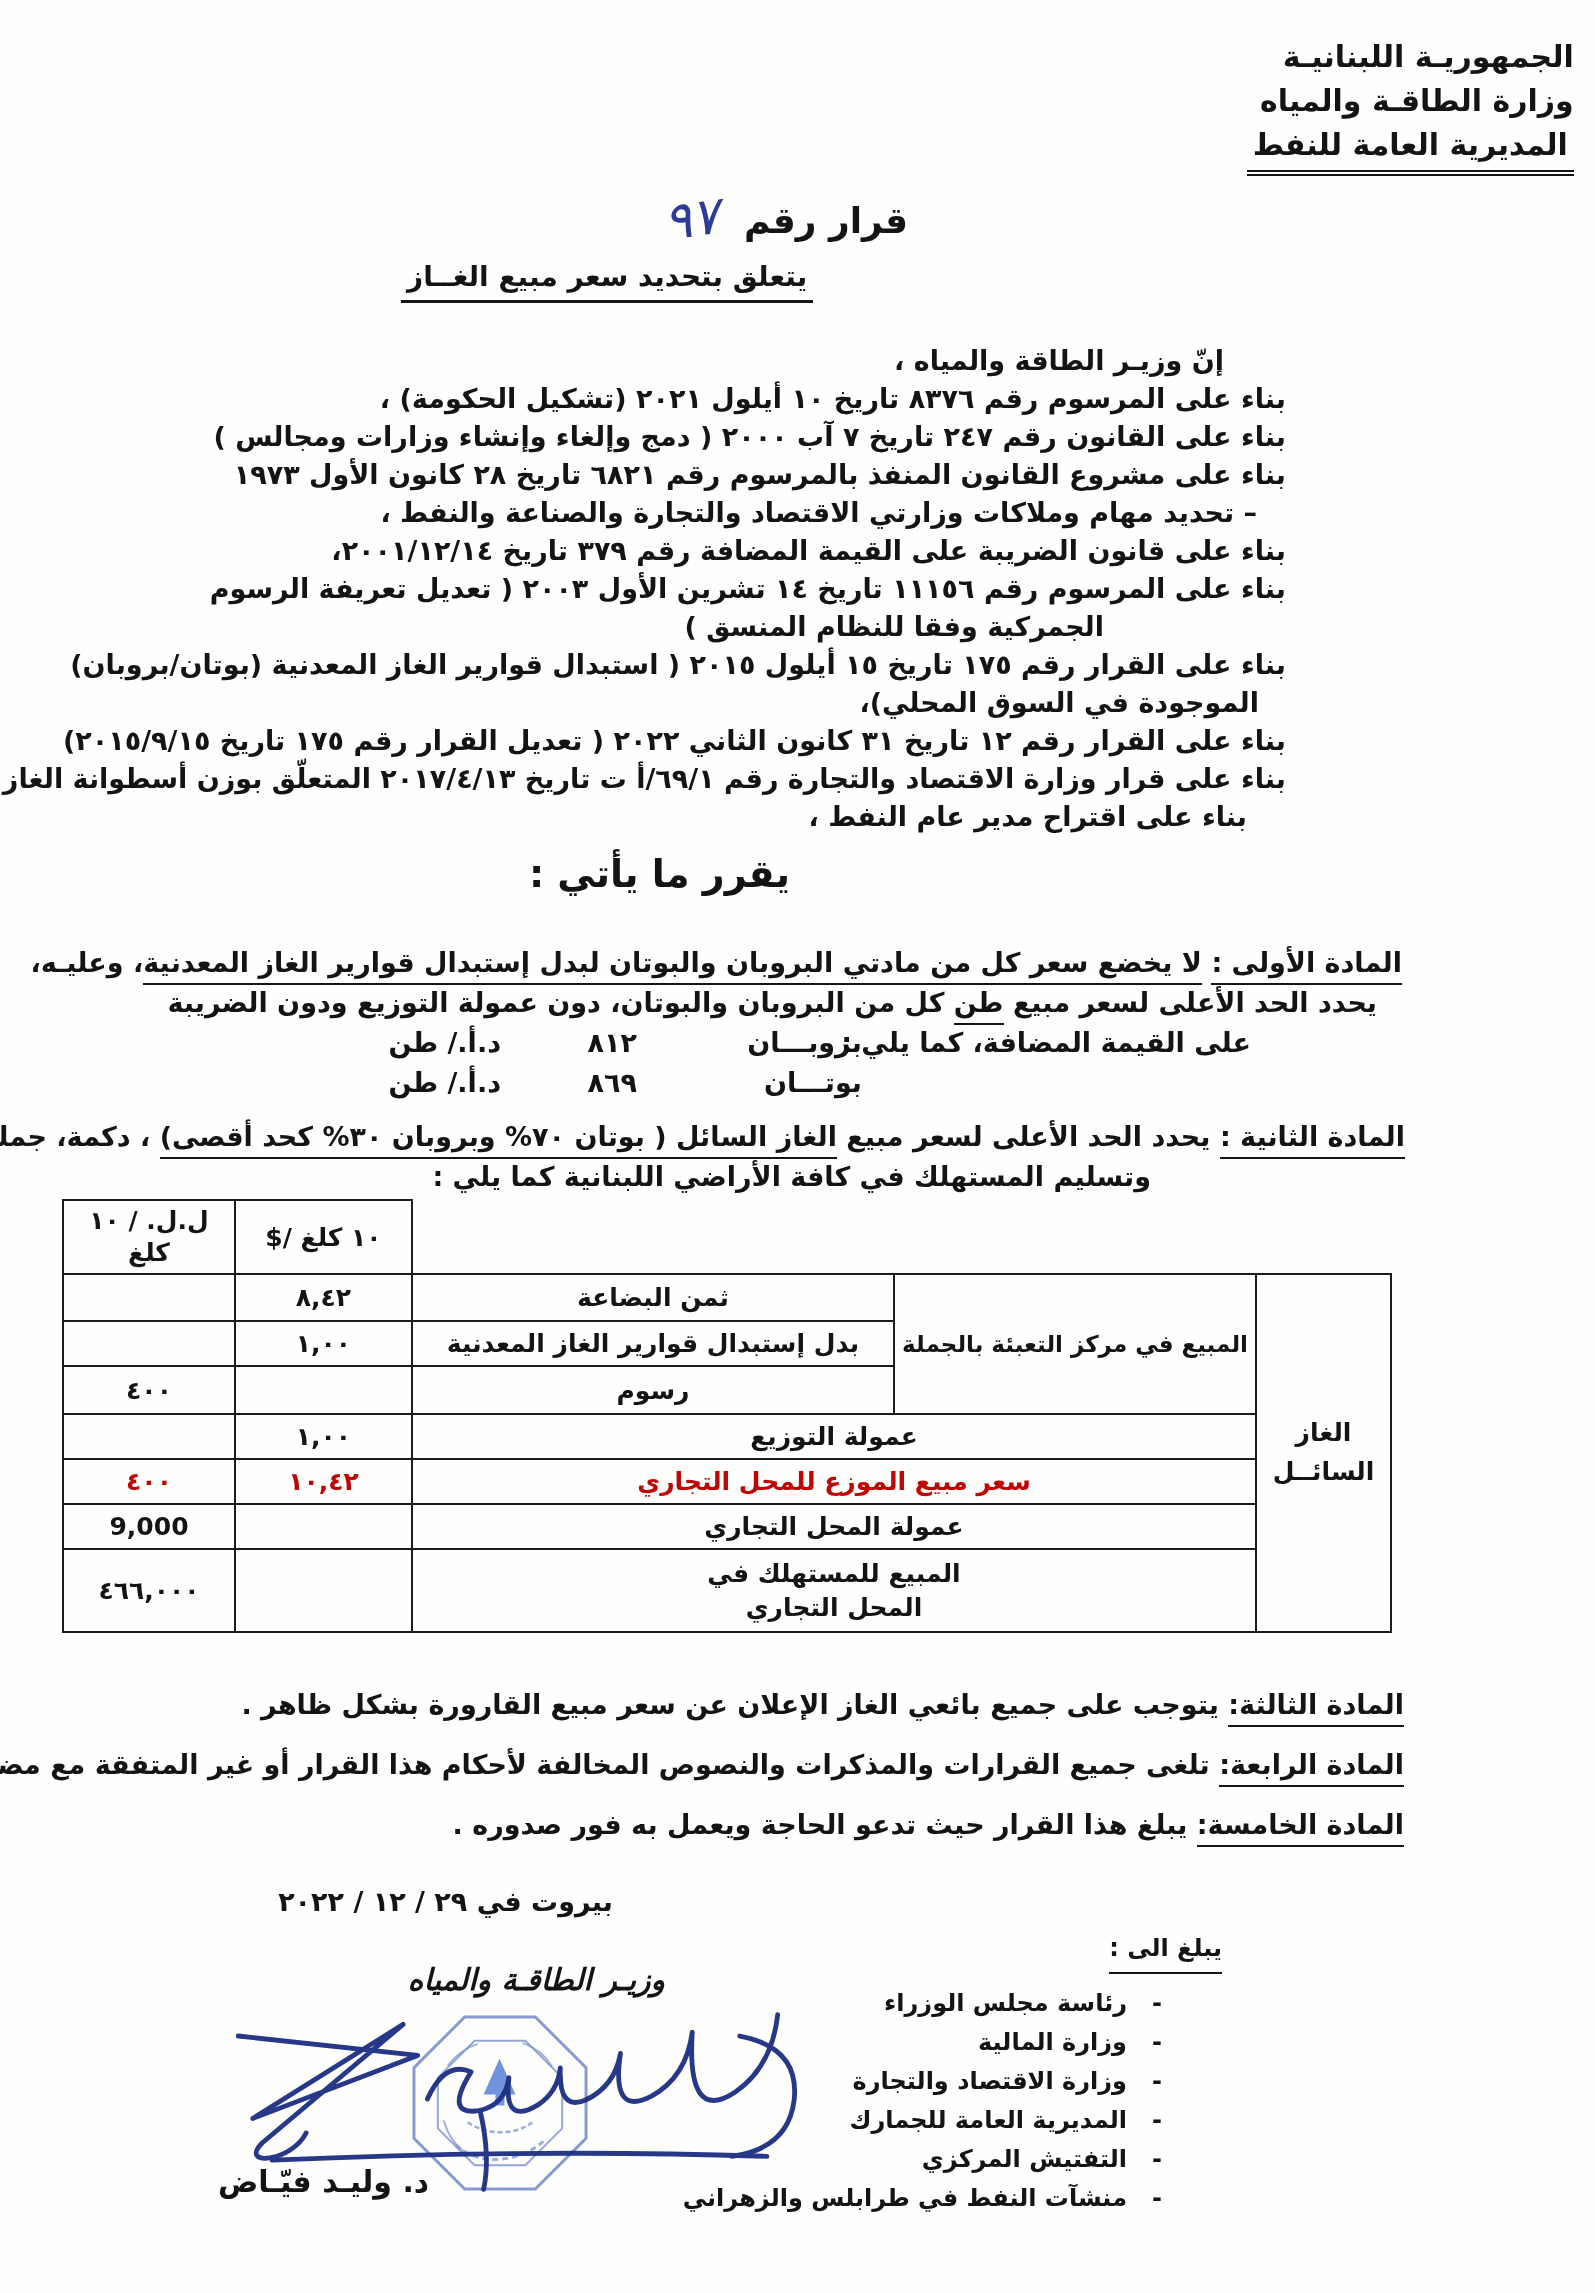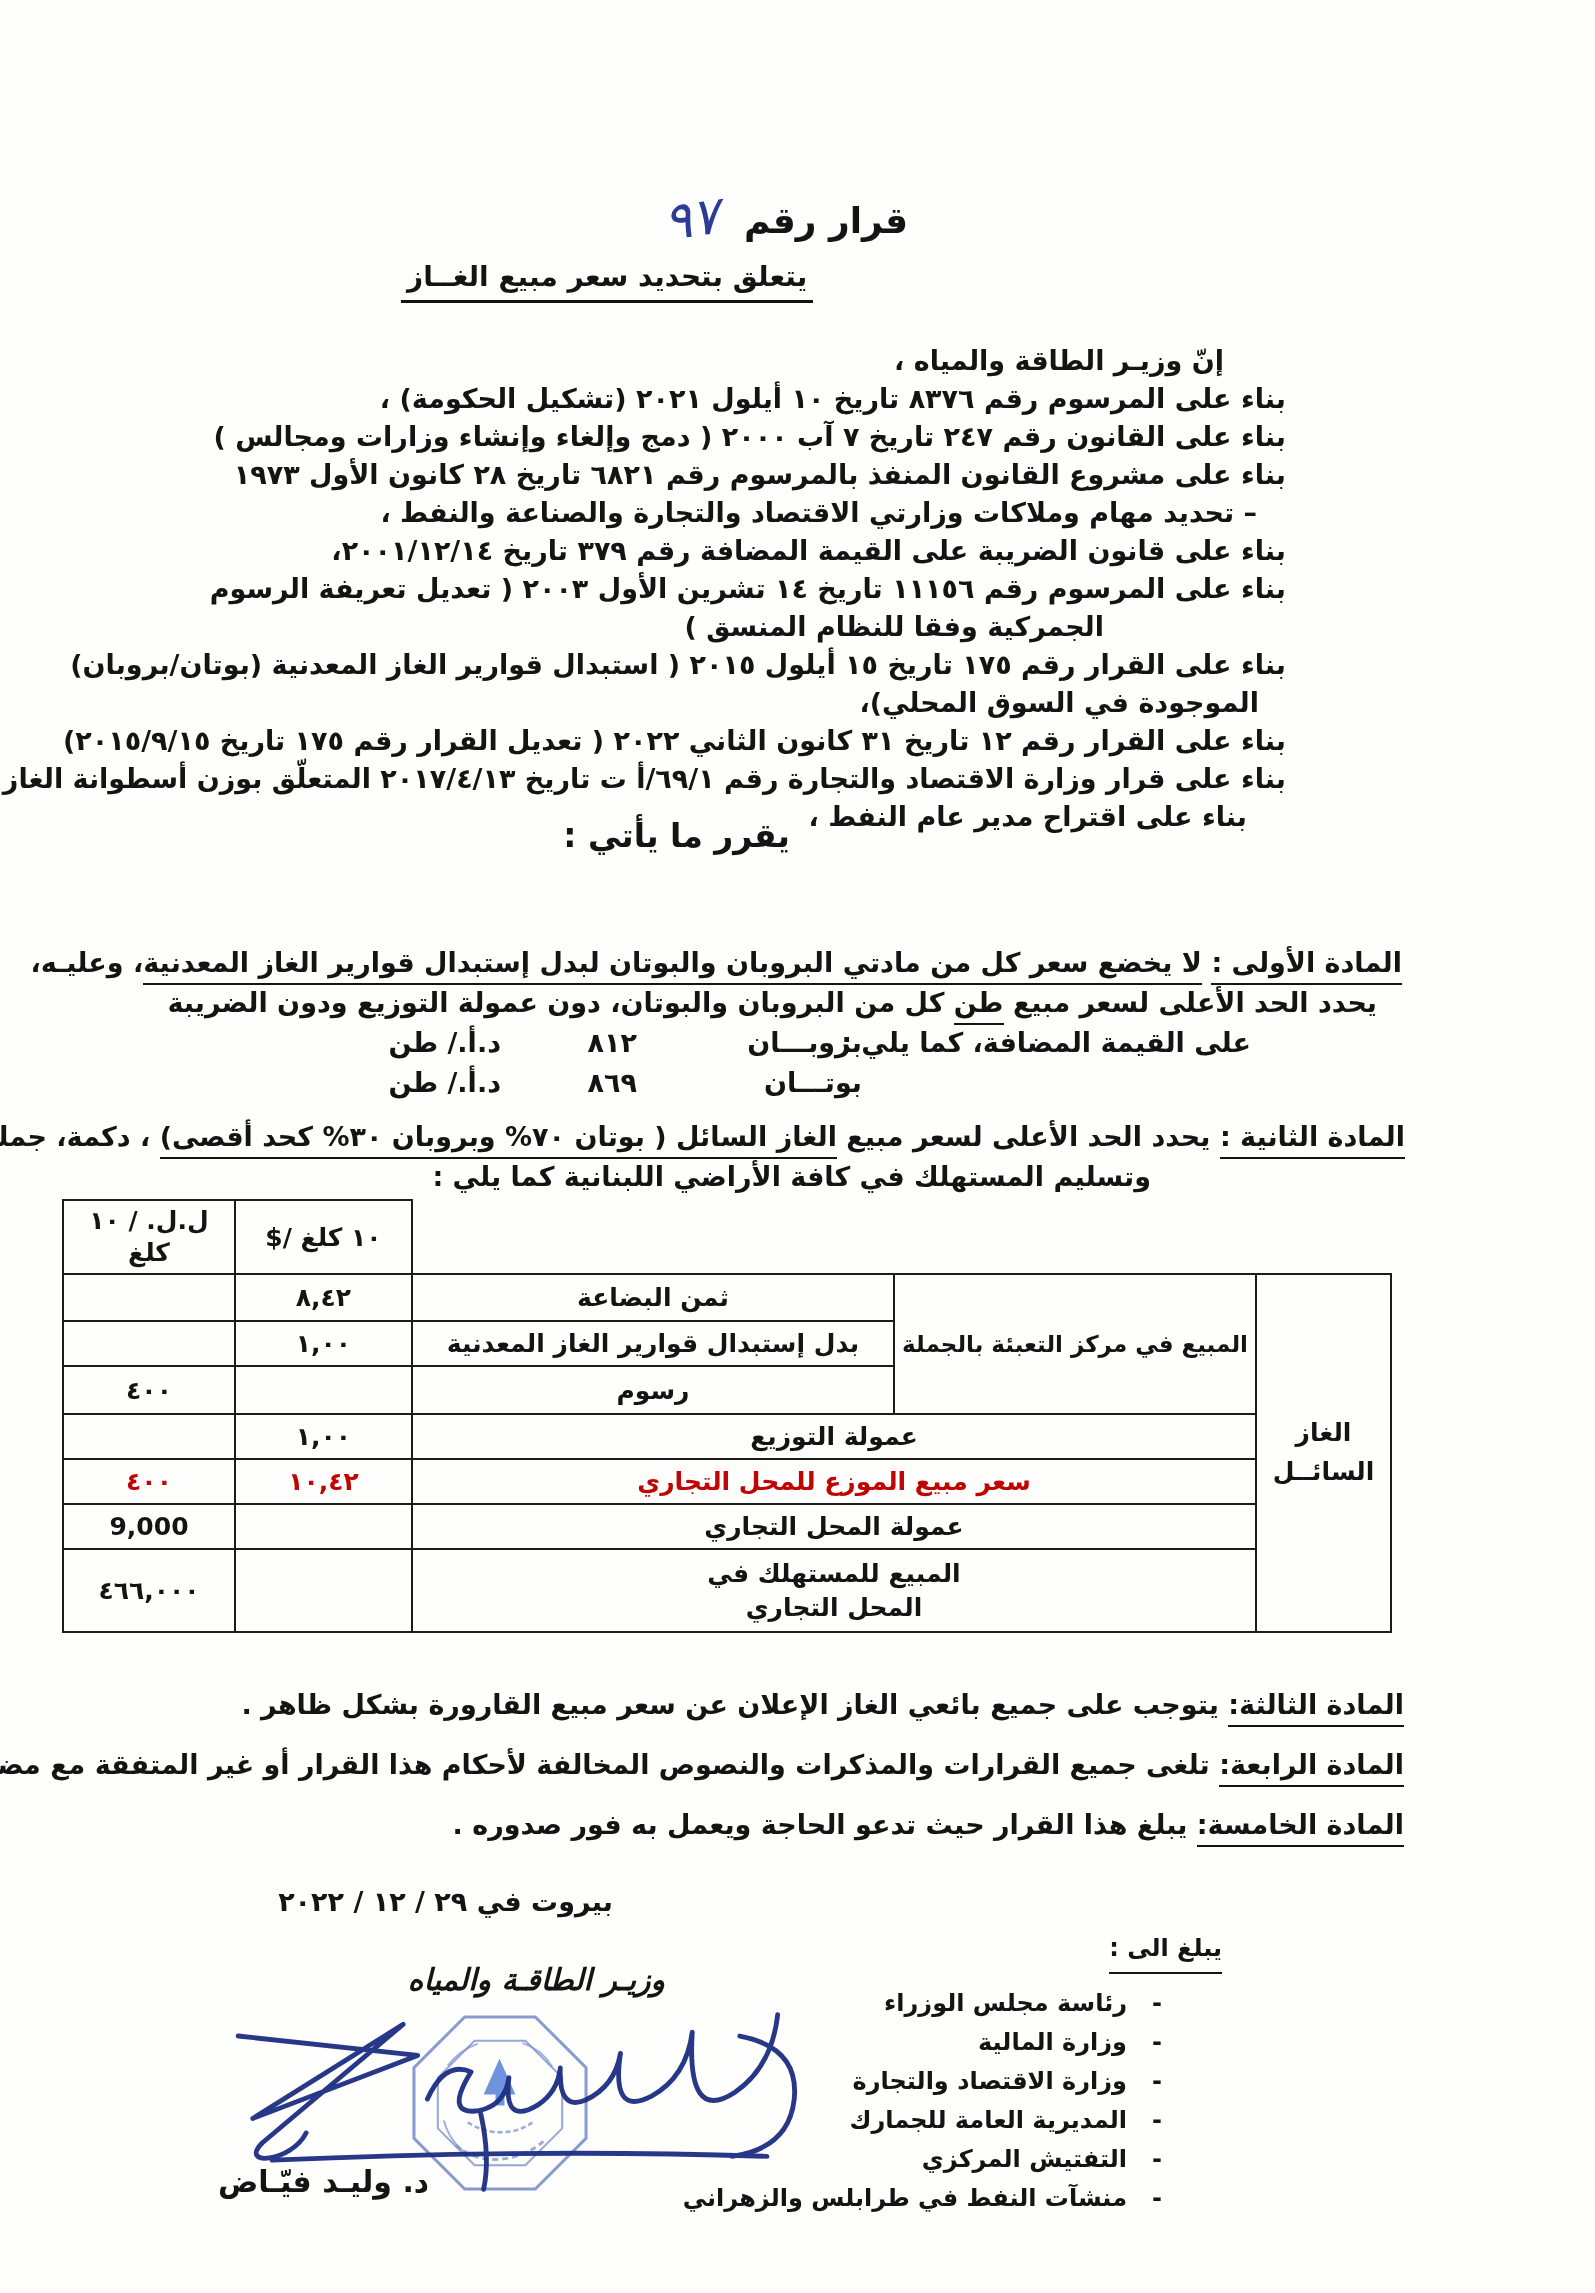--- a/index.html
+++ b/index.html
@@ -22,21 +22,21 @@
 
   
   .preamble{top:342px; right:309px; text-align:right; font-size:27px; line-height:38px;}
   .preamble div{white-space:nowrap;}
   .p0{margin-left:0; margin-right:62px;}
   .p4{margin-right:29px;}
   .p7{margin-right:182px;}
   .p9{margin-right:27px;}
   .p12{margin-right:39px;}
 
-  .decides{top:816px; right:805px; font-size:33px;}
+  .decides{top:852px; right:805px; font-size:38px;}
 
   
   .article{text-align:right; font-size:27px; line-height:40px;}
   .u{border-bottom:2.9px solid #141414; padding-bottom:4.9px;}
   .a1{top:943px; right:193px;}
   .a1 .l2{margin-right:25px;}
   .a1 .rel{position:relative; height:40px;}
   .a1 .t3{display:inline-block; margin-right:151px;}
   .a1 .nm{position:absolute; right:540px; top:0;}
   .a1 .vl{position:absolute; right:765px; top:0;}
@@ -73,20 +73,25 @@
   .minister-title{top:1962px; right:930px; font-size:30px;font-style:italic;}
   .stamp{left:408px; top:2011px;}
   .signature{left:146px; top:1997px;}
   .minister-name{top:2164px; left:218px; font-size:30px; letter-spacing:1px;}
 </style>
 </head>
 <body>
 
 <div class="page">
 
+  <div class="abs letterhead">
+    <div>الجمهوريـة اللبنانيـة</div>
+    <div>وزارة الطاقـة والمياه</div>
+    <div><span class="lh3">المديرية العامة للنفط</span></div>
+  </div>
 
   <div class="abs title">
     <span>قرار رقم</span>
     <span class="decree-no">٩٧</span>
   </div>
   <div class="abs subject">يتعلق بتحديد سعر مبيع الغــاز</div>
 
   <div class="abs preamble">
     <div class="p0">إنّ وزيـر الطاقة والمياه ،</div>
     <div>بناء على المرسوم رقم ٨٣٧٦  تاريخ ١٠ أيلول ٢٠٢١ (تشكيل الحكومة) ،</div>

